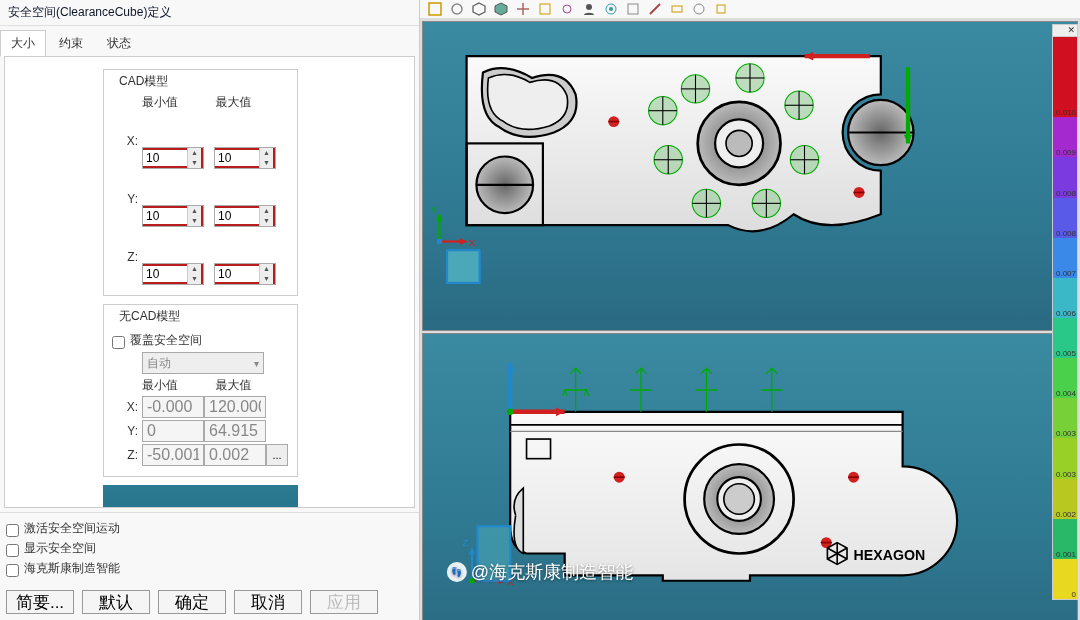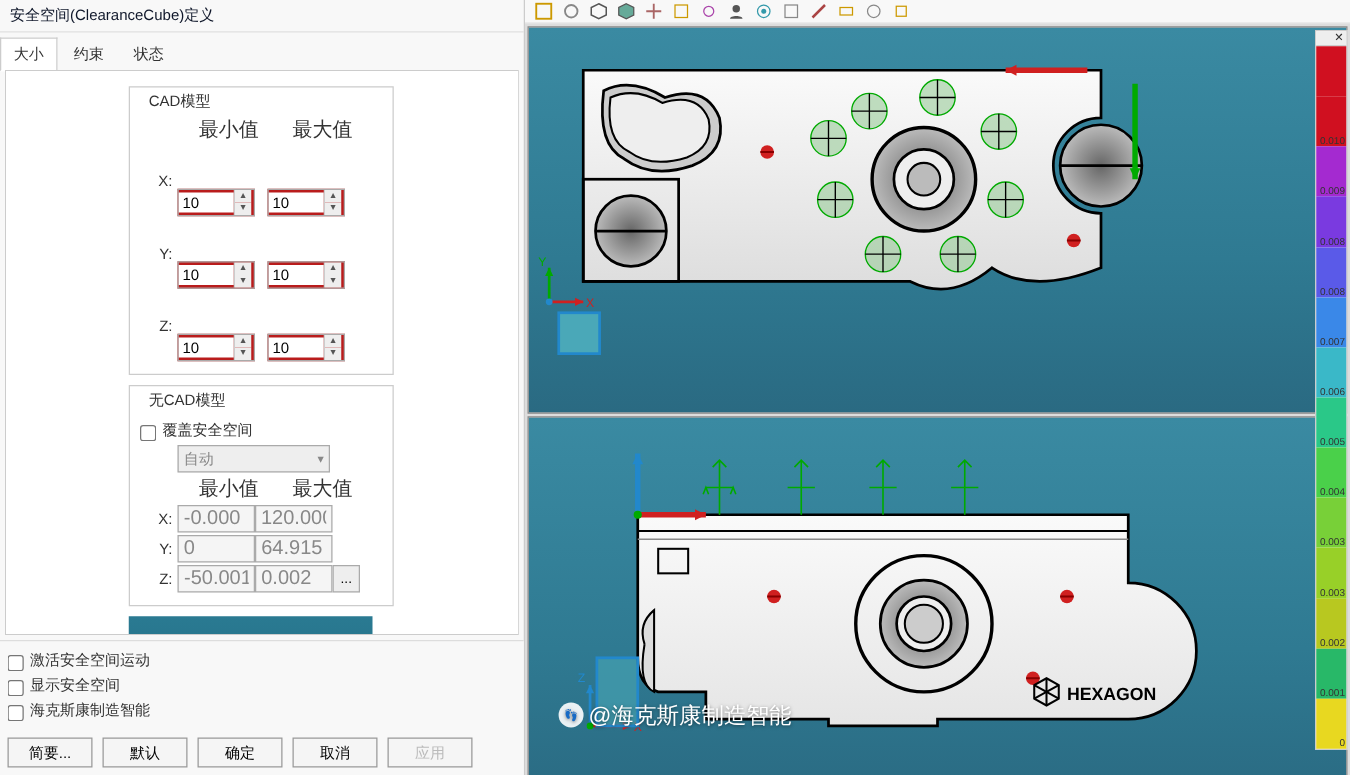--- a/index.html
+++ b/index.html
@@ -4,42 +4,42 @@
 <style>
 * { box-sizing: border-box; margin: 0; padding: 0; }
 body { font-family: "Microsoft YaHei", Arial, sans-serif; font-size: 12px; color: #333; background: #f0f0f0; overflow: hidden; width: 1080px; height: 620px; position: relative; }
 .app { display: flex; height: 620px; }
 .panel { width: 420px; background: #f8f8f8; border-right: 1px solid #ccc; display: flex; flex-direction: column; }
 .panel-title { padding: 4px 8px; color: #0f172a; border-bottom: 1px solid #e0e0e0; font-size: 12px; }
 .tabs { display: flex; padding-top: 4px; }
 .tab { padding: 4px 10px; cursor: pointer; border: 1px solid transparent; margin-right: 2px; }
 .tab.active { background: #fff; border: 1px solid #ccc; border-bottom: 1px solid #fff; }
 .tab-content { flex: 1; background: #fff; border: 1px solid #ccc; margin: -1px 4px 4px 4px; padding: 8px; overflow-y: auto; }
-.fieldset { border: 1px solid #ccc; margin: 4px 0 8px 90px; padding: 4px 8px 8px 8px; width: 212px; }
+.fieldset { border: 1px solid #ccc; margin: 4px 0 8px 90px; padding: 4px 8px 8px 8px; width: 195px; }
 .fieldset-title { font-size: 12px; margin: -11px 0 4px 4px; background: #fff; display: inline-block; padding: 0 3px; }
 .col-headers { display: flex; margin-left: 30px; }
-.col-headers span { width: 65px; text-align: right; margin-right: 10px; font-size: 16px; }
+.col-headers span { width: 65px; text-align: left; margin-right: 10px; font-size: 12px; }
 .row { display: flex; align-items: center; margin: 2px 0; }
 .row-label { width: 26px; text-align: right; margin-right: 4px; }
 .spinner { display: flex; align-items: center; border: 1px solid #aaa; height: 22px; width: 62px; background: #b91c1c; margin-right: 10px; margin-top: 34px; }
 .spinner input { border: none; width: 44px; padding: 1px 3px; font-size: 12px; outline: none; }
 .spinbtns { display: flex; flex-direction: column; width: 14px; border-left: 1px solid #ccc; }
 .spinbtns span { height: 10px; font-size: 7px; text-align: center; line-height: 9px; cursor: pointer; background: #eee; color: #555; }
 .plain-input { border: 1px solid #aaa; height: 22px; width: 62px; padding: 1px 4px; font-size: 16px; margin-right: 0; background: #fff; }
 .plain-input.ro { background: #f5f5f5; color: #888; }
 .checkbox-row { display: flex; align-items: flex-end; margin: 3px 0; }
 .checkbox-row input { margin-right: 5px; }
 .dropdown { width: 122px; height: 22px; border: 1px solid #aaa; background: #eee; color: #888; display: flex; align-items: center; justify-content: space-between; padding: 0 4px; margin: 3px 0 3px 30px; }
 .dropdown .chev { font-size: 10px; }
 .ellipsis-btn { width: 22px; height: 22px; border: 1px solid #aaa; background: #eee; font-size: 11px; cursor: pointer; }
 .preview { margin: 6px 0 0 90px; width: 195px; height: 170px; background: linear-gradient(180deg,#2a7a92,#1a5a6e); display: flex; align-items: center; justify-content: center; position: relative; }
 .preview svg { width: 170px; height: 150px; }
 .bottom-checks { padding: 4px 6px; border-top: 1px solid #ddd; background: #f8f8f8; }
 .buttons { display: flex; gap: 8px; padding: 6px; justify-content: flex-start; background: #f8f8f8; }
-.buttons button { width: 68px; height: 24px; border: 1px solid #999; background: #f5f5f5; cursor: pointer; font-size: 12px; }
+.buttons button { width: 68px; height: 24px; border: 1px solid #999; background: #f5f5f5; cursor: pointer; font-size: 17px; }
 .buttons button.disabled { color: #bbb; cursor: default; }
 .viewer { flex: 1; display: flex; flex-direction: column; background: #fff; position: relative; }
 .toolbar { height: 22px; background: #f8f8f8; border-bottom: 1px solid #ddd; display: flex; align-items: center; gap: 4px; padding: 0 6px; }
 .toolbar .icon { width: 18px; height: 18px; display: flex; align-items: center; justify-content: center; }
 .views { flex: 1; display: flex; flex-direction: column; gap: 2px; padding: 2px; background: #ddd; }
 .view { flex: 1; background: linear-gradient(180deg,#3a8aa2 0%,#2f7a92 60%,#2a6a82 100%); border: 1px solid #888; position: relative; overflow: hidden; }
 .colorbar { position: absolute; right: 2px; top: 24px; width: 26px; bottom: 20px; background: #fff; border: 1px solid #ccc; display: flex; flex-direction: column; }
 .colorbar .x { height: 12px; text-align: right; font-size: 9px; padding-right: 2px; background: #eee; border-bottom: 1px solid #ccc; }
 .colorbar .seg { flex: 1; position: relative; }
 .colorbar .lbl { position: absolute; right: 1px; bottom: 0; font-size: 8px; color: #333; margin-top: 29px; }

